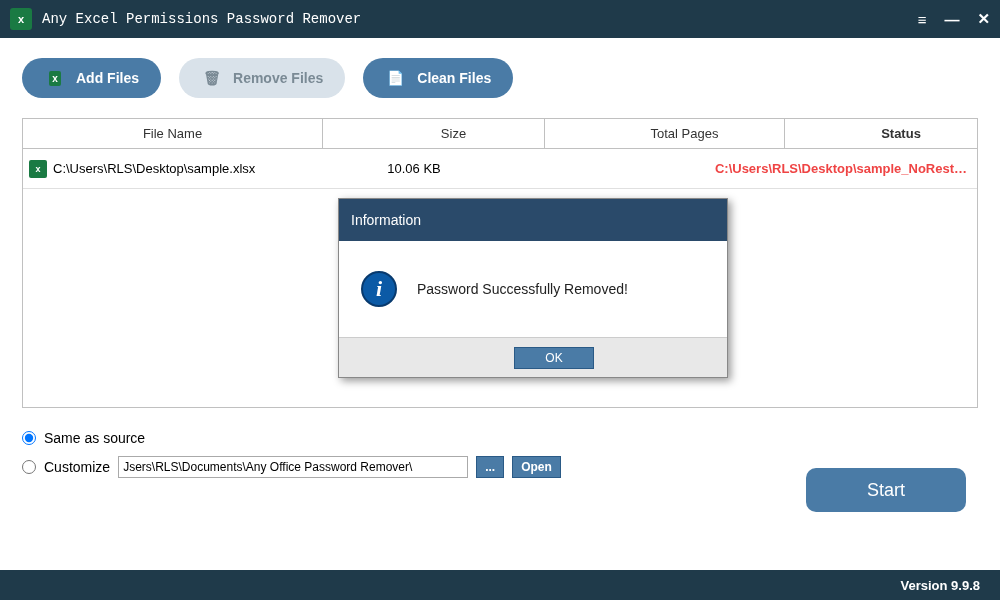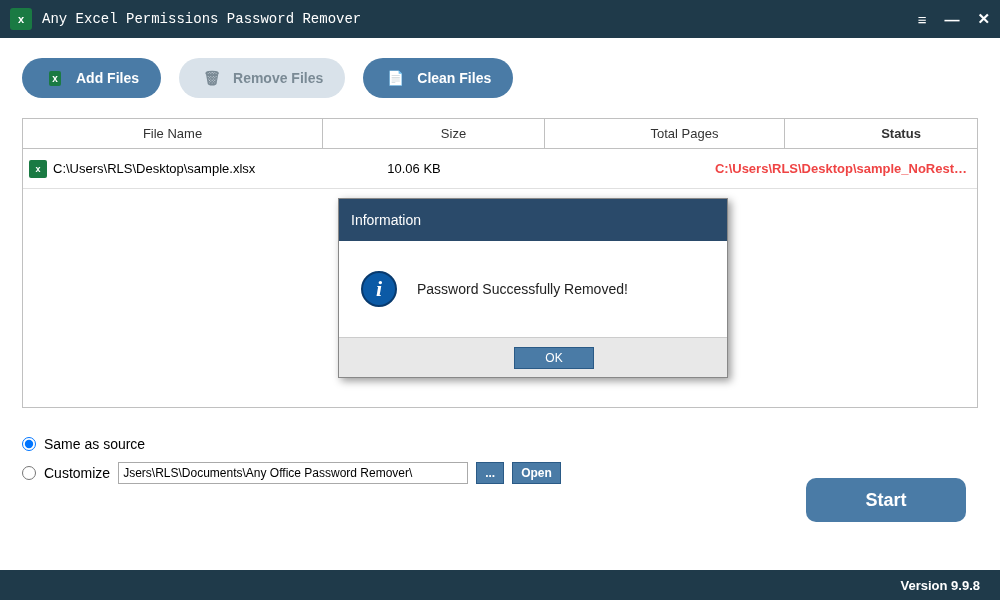--- a/index.html
+++ b/index.html
@@ -23,27 +23,27 @@
 .col-size { width: 182px; }
 .col-pages { width: 200px; }
 .col-status { flex: 1; font-weight: bold; }
 .trow { display: flex; height: 40px; border-bottom: 1px solid #e0e0e0; align-items: center; }
 .td { display: flex; align-items: center; font-size: 13px; padding: 0 6px; }
 .td.col-name { justify-content: flex-start; gap: 6px; }
 .td.col-size { justify-content: center; }
 .td.col-pages { justify-content: center; }
 .td.col-status { justify-content: center; color: #ef4444; overflow: hidden; white-space: nowrap; text-overflow: ellipsis; display: block; line-height: 20px; text-align: center; }
 .file-icon { width: 18px; height: 18px; background: #1a7a43; border-radius: 2px; display: flex; align-items: center; justify-content: center; color: #fff; font-size: 9px; font-weight: bold; }
-.output-section { margin-top: 28px; display: flex; align-items: flex-end; }
+.output-section { margin-top: 22px; display: flex; align-items: flex-end; }
 .radios { display: flex; flex-direction: column; gap: 10px; font-size: 14px; }
 .radio-row { display: flex; align-items: center; gap: 8px; }
 .radio-row input[type=radio] { width: 14px; height: 14px; }
 .path-input { width: 350px; height: 22px; border: 1px solid #aaa; font-size: 12px; padding: 5px 4px; background: #fff; }
 .small-btn { height: 22px; background: #4a7ba6; color: #fff; border: 1px solid #2a5a86; font-size: 12px; font-weight: 600; padding: 0 8px; cursor: pointer; }
-.start-btn { position: absolute; right: 34px; bottom: 78px; width: 160px; height: 44px; background: #4a7ba6; color: #fff; border: none; border-radius: 10px; font-size: 18px; font-weight: 700; cursor: pointer; }
+.start-btn { position: absolute; right: 34px; bottom: 88px; width: 160px; height: 44px; background: #4a7ba6; color: #fff; border: none; border-radius: 10px; font-size: 18px; font-weight: 400; cursor: pointer; }
 .footer { position: absolute; bottom: 0; left: 0; right: 0; height: 30px; background: #1f3a4a; color: #fff; display: flex; align-items: center; justify-content: flex-end; padding: 8px 20px; font-size: 13px; font-weight: 600; }
 .dialog-overlay { position: absolute; left: 338px; top: 198px; width: 390px; background: #fff; box-shadow: 3px 3px 8px rgba(0,0,0,.4); border: 1px solid #888; }
 .dialog-title { height: 42px; background: #2a4a6a; color: #fff; display: flex; align-items: center; padding: 16px 12px; font-size: 14px; }
 .dialog-body { height: 96px; display: flex; align-items: center; gap: 20px; padding: 0 22px; background: #fff; }
 .info-icon { width: 36px; height: 36px; border-radius: 50%; background: #0b5aa6; display: flex; align-items: center; justify-content: center; color: #fff; font-size: 22px; font-weight: bold; font-style: italic; font-family: Georgia, serif; border: 2px solid #083a6e; }
 .dialog-msg { font-size: 14px; color: #222; }
 .dialog-footer { height: 40px; background: #e8e8e8; display: flex; align-items: center; justify-content: center; border-top: 1px solid #ccc; }
 .ok-btn { width: 80px; height: 22px; background: #4a7ba6; color: #fff; border: 1px solid #2a5a86; font-size: 12px; cursor: pointer; margin-left: 42px; }
 </style>
 </head>

